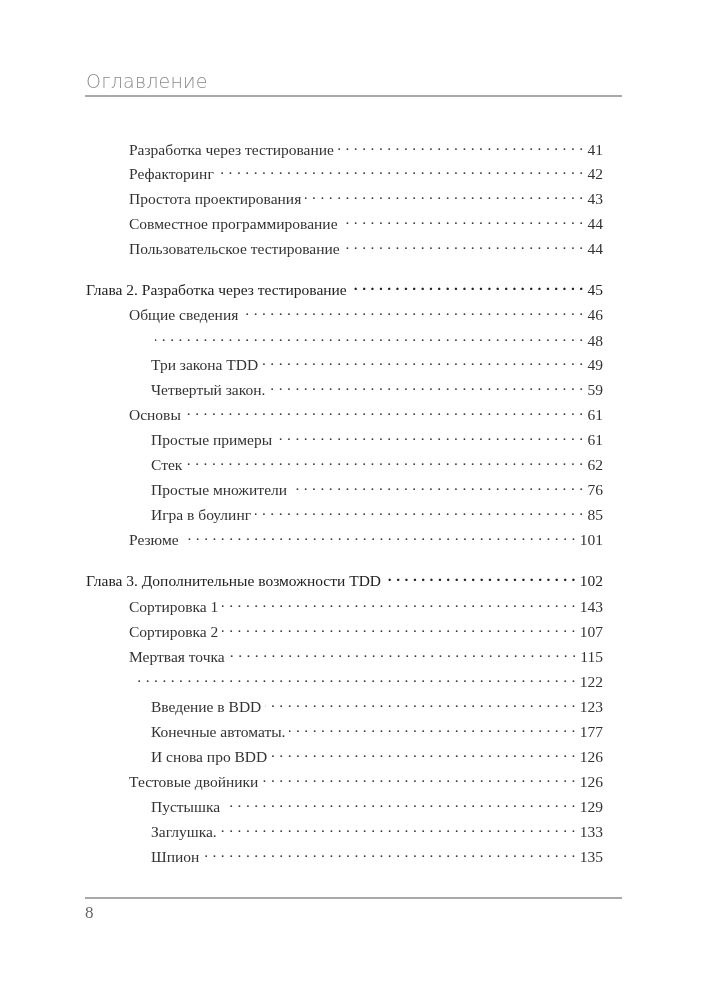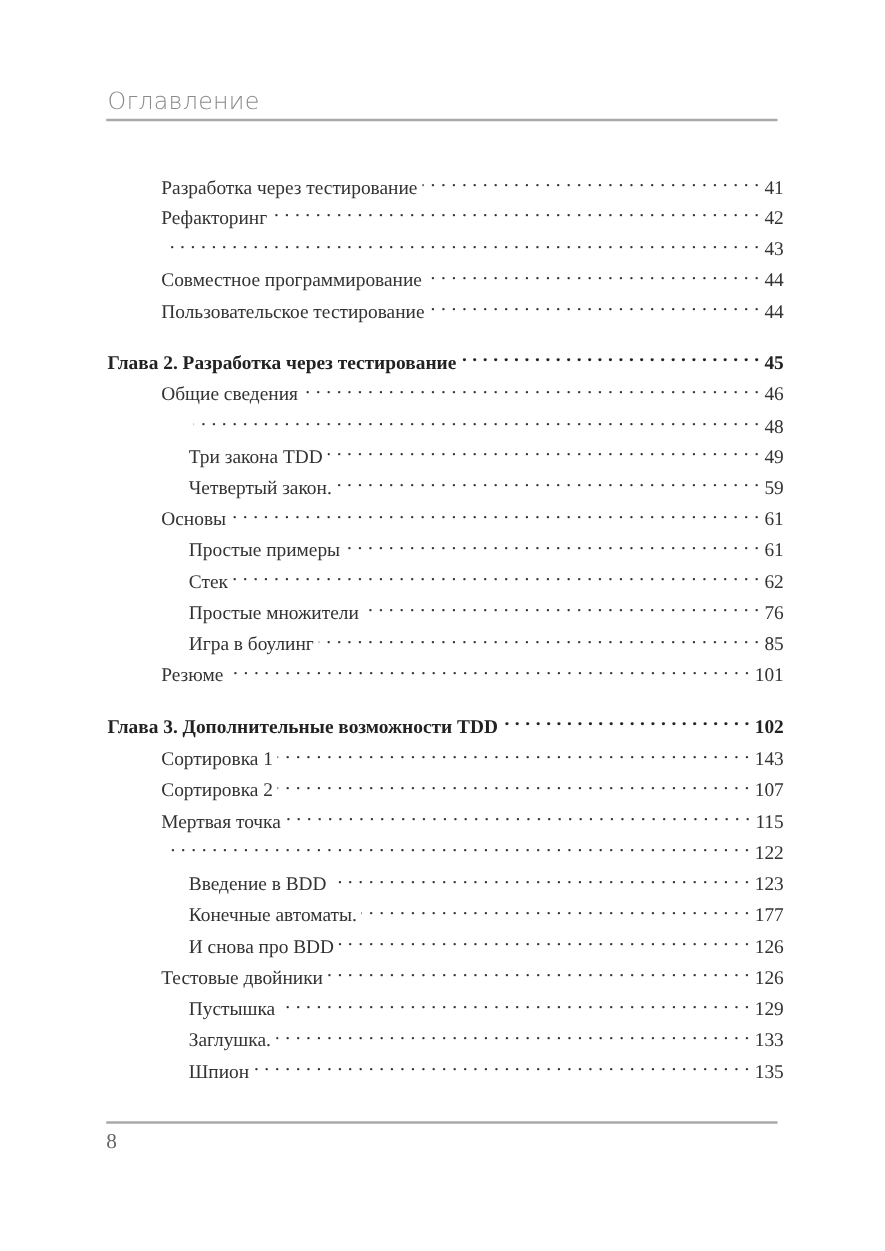--- a/index.html
+++ b/index.html
@@ -34,30 +34,30 @@
       font-size: 17px;
       color: #666666;
     }
     .toc {
       position: absolute;
       left: 0; top: 0;
       width: 708px;
     }
     .toc-row {
       position: absolute;
-      right: 81px;
+      right: 105px;
       height: 20px;
       display: flex;
       align-items: baseline;
       font-size: 15.5px;
       line-height: 20px;
       color: #333333;
       white-space: nowrap;
     }
-    .toc-row.l0 { left: 86px; font-weight: bold; color: #222222; }
+    .toc-row.l0 { left: 86px; font-weight: normal; color: #222222; }
     .toc-row.l1 { left: 129px; }
     .toc-row.l2 { left: 151px; }
     .toc-title { flex: 0 0 auto; }
     .toc-leader {
       flex: 1 1 auto;
       overflow: hidden;
       margin: 0 4px;
       position: relative;
       height: 20px;
     }
@@ -84,20 +84,21 @@
       <span class="toc-title">Разработка через тестирование</span>
       <span class="toc-leader"></span>
       <span class="toc-page">41</span>
     </div>
   <div class="toc-row l1" style="top:159px">
       <span class="toc-title">Рефакторинг</span>
       <span class="toc-leader"></span>
       <span class="toc-page">42</span>
     </div>
   <div class="toc-row l1" style="top:184px">
+      <span class="toc-title">Простота проектирования</span>
       <span class="toc-leader"></span>
       <span class="toc-page">43</span>
     </div>
   <div class="toc-row l1" style="top:209px">
       <span class="toc-title">Совместное программирование</span>
       <span class="toc-leader"></span>
       <span class="toc-page">44</span>
     </div>
   <div class="toc-row l1" style="top:234px">
       <span class="toc-title">Пользовательское тестирование</span>

